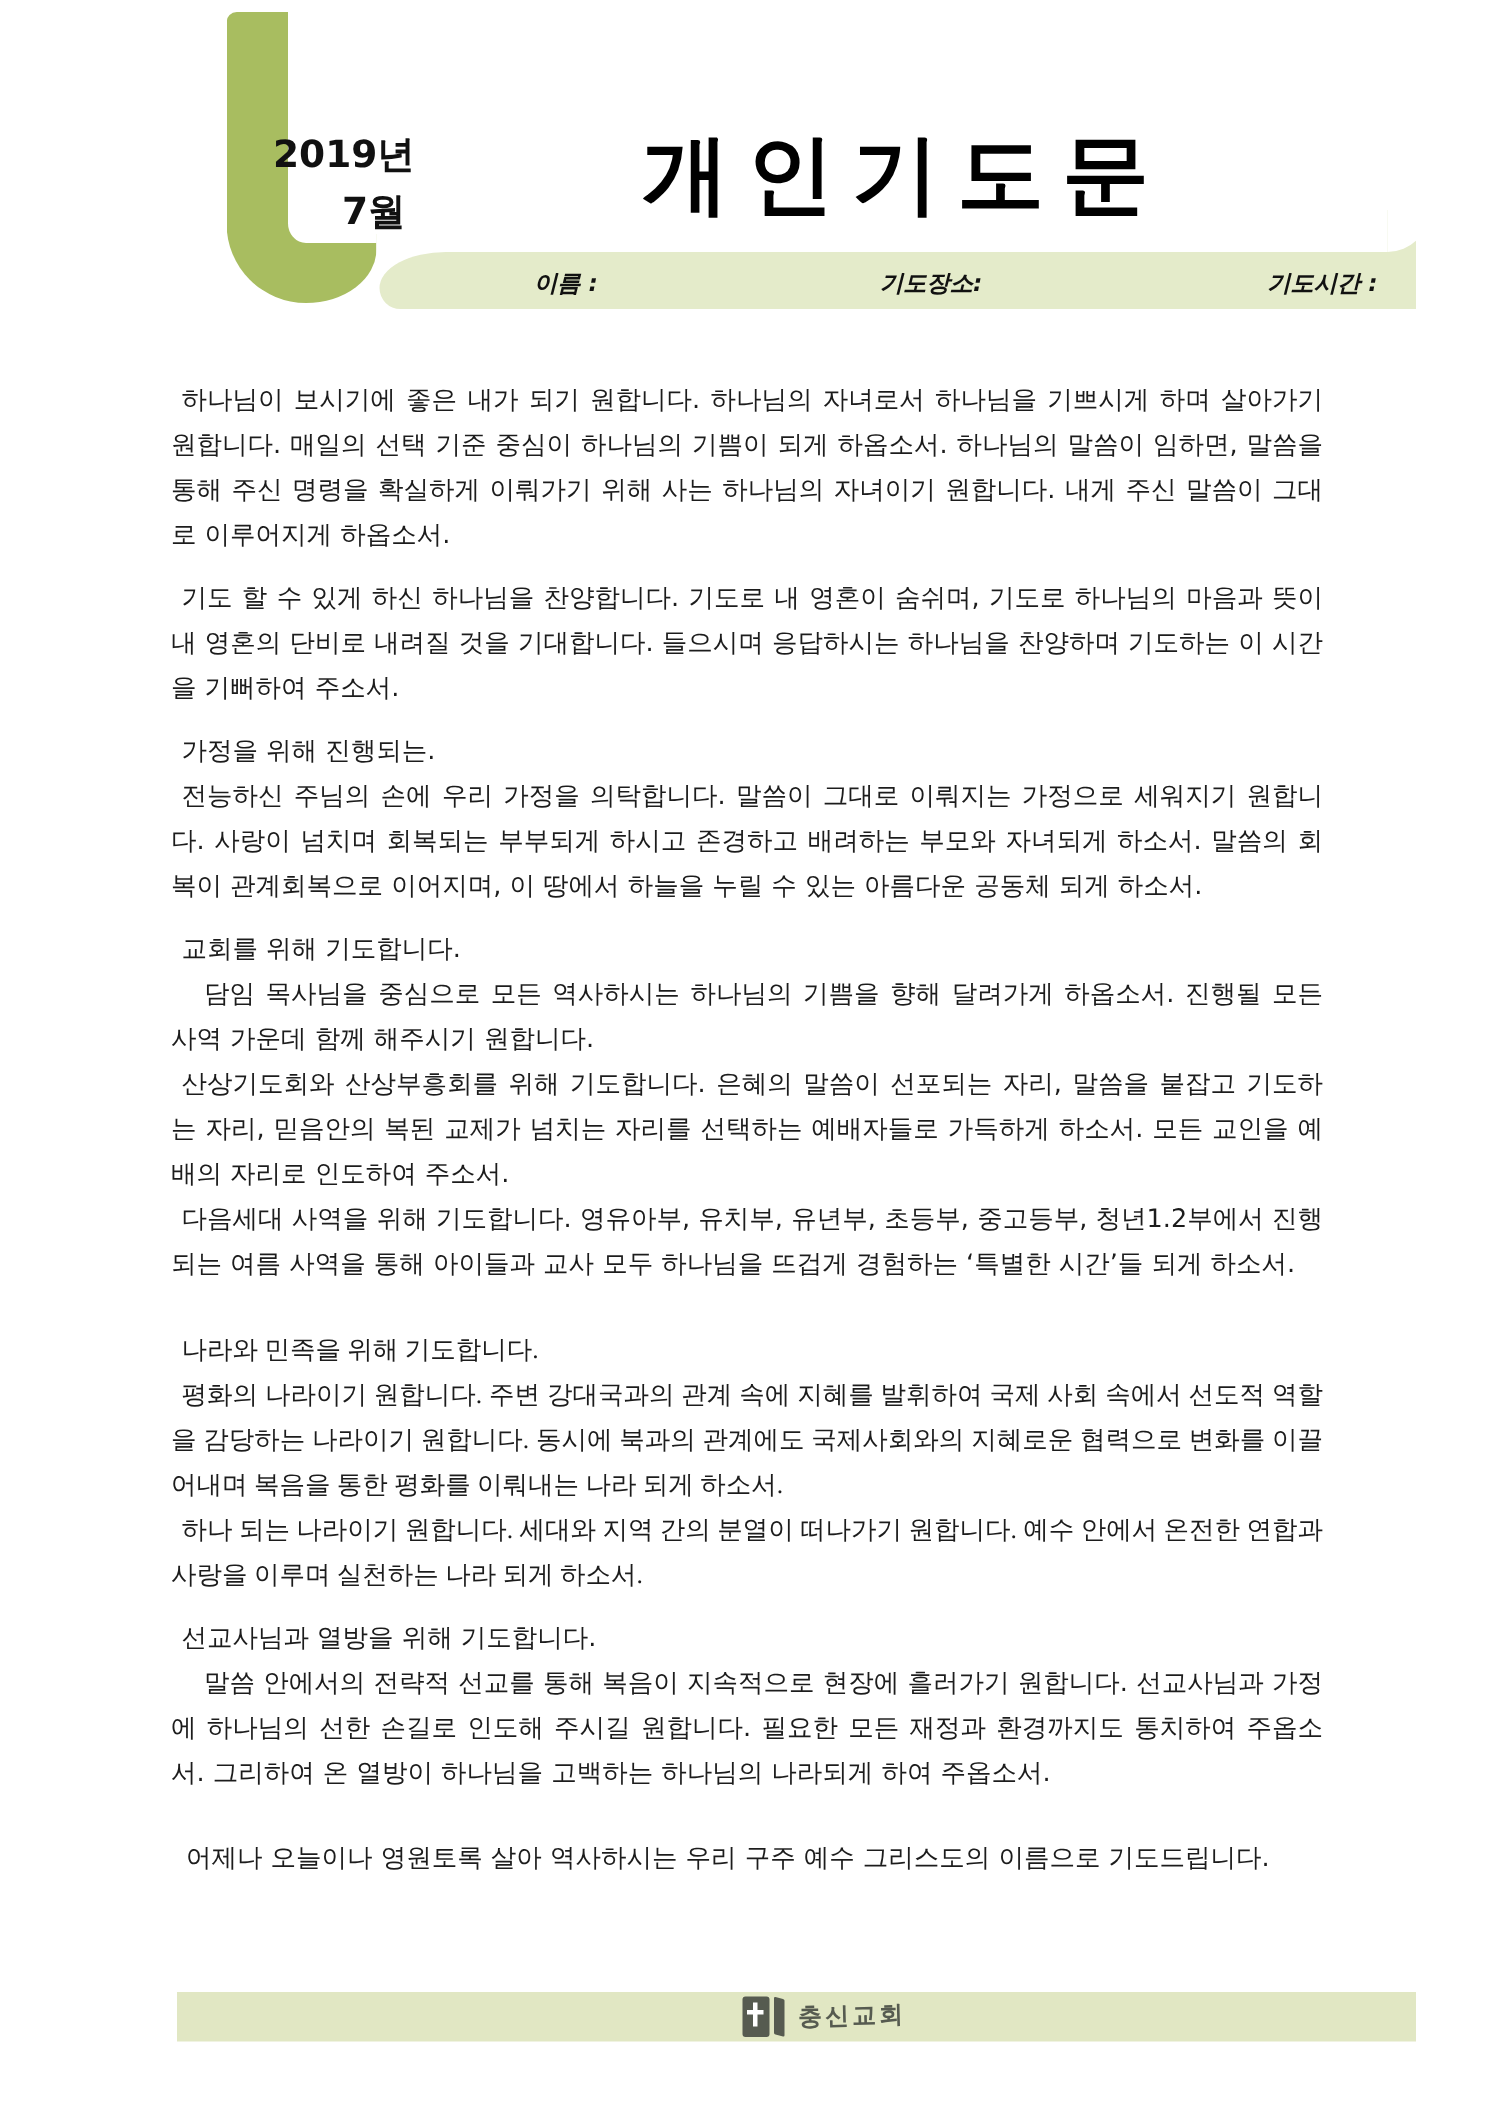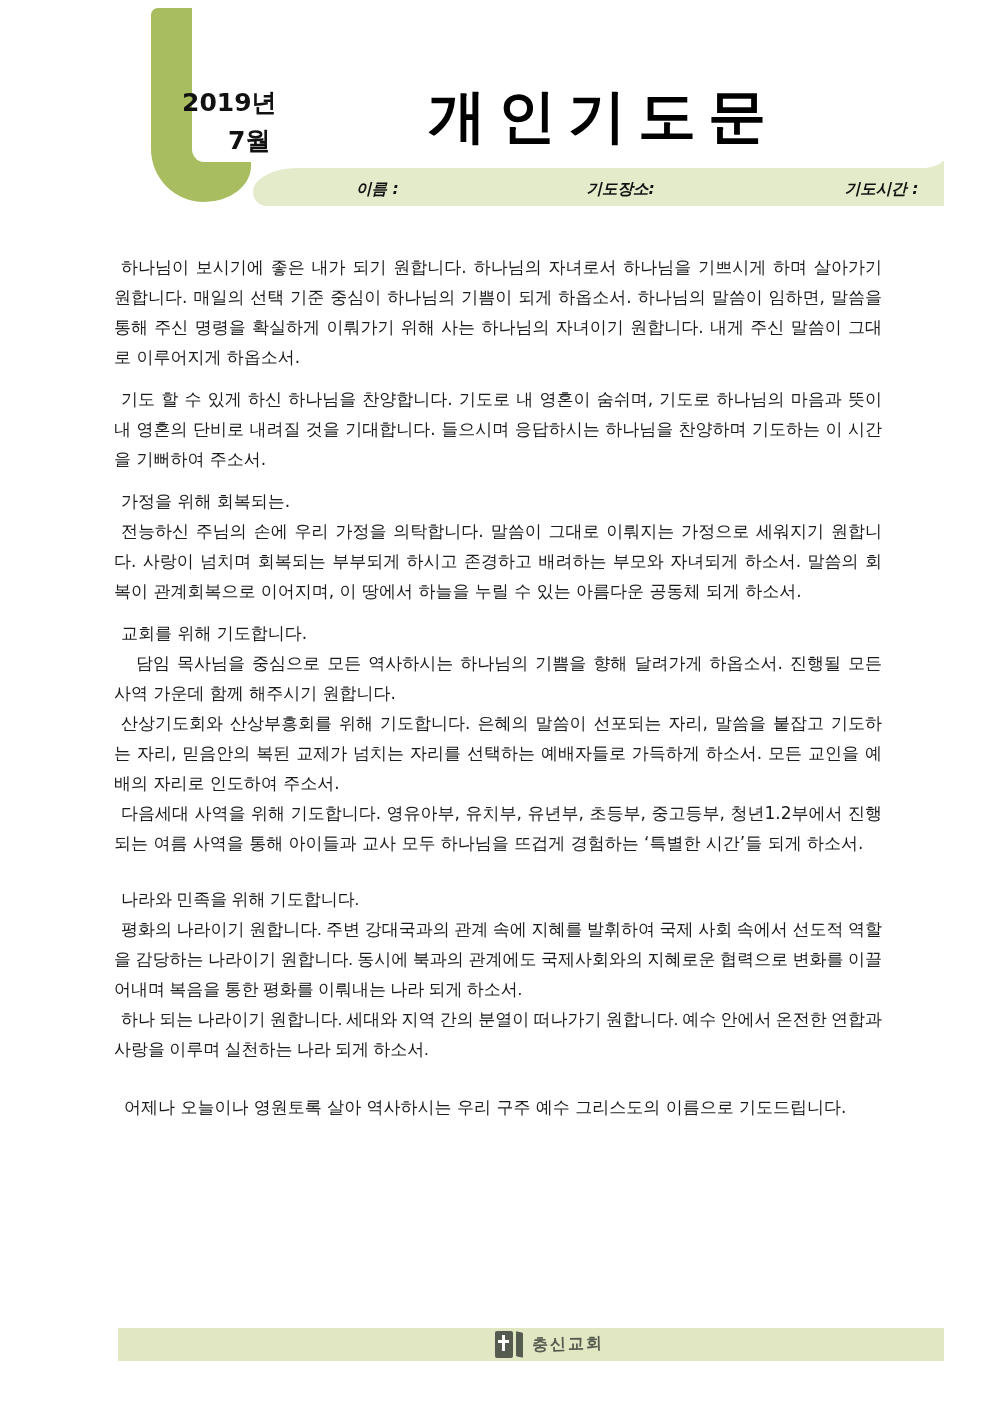--- a/index.html
+++ b/index.html
@@ -142,37 +142,41 @@
 
     <div class="sec">
       <p>하나님이 보시기에 좋은 내가 되기 원합니다. 하나님의 자녀로서 하나님을 기쁘시게 하며 살아가기 원합니다. 매일의 선택 기준 중심이 하나님의 기쁨이 되게 하옵소서. 하나님의 말씀이 임하면, 말씀을 통해 주신 명령을 확실하게 이뤄가기 위해 사는 하나님의 자녀이기 원합니다. 내게 주신 말씀이 그대로 이루어지게 하옵소서.</p>
     </div>
 
     <div class="sec">
       <p>기도 할 수 있게 하신 하나님을 찬양합니다. 기도로 내 영혼이 숨쉬며, 기도로 하나님의 마음과 뜻이 내 영혼의 단비로 내려질 것을 기대합니다. 들으시며 응답하시는 하나님을 찬양하며 기도하는 이 시간을 기뻐하여 주소서.</p>
     </div>
 
     <div class="sec">
-      <h2>가정을 위해 회복되는.</h2>
+      <h2>가정을 위해 진행되는.</h2>
       <p>전능하신 주님의 손에 우리 가정을 의탁합니다. 말씀이 그대로 이뤄지는 가정으로 세워지기 원합니다. 사랑이 넘치며 회복되는 부부되게 하시고 존경하고 배려하는 부모와 자녀되게 하소서. 말씀의 회복이 관계회복으로 이어지며, 이 땅에서 하늘을 누릴 수 있는 아름다운 공동체 되게 하소서.</p>
     </div>
 
     <div class="sec">
       <h2>교회를 위해 기도합니다.</h2>
       <p class="indent2">담임 목사님을 중심으로 모든 역사하시는 하나님의 기쁨을 향해 달려가게 하옵소서. 진행될 모든 사역 가운데 함께 해주시기 원합니다.</p>
       <p>산상기도회와 산상부흥회를 위해 기도합니다. 은혜의 말씀이 선포되는 자리, 말씀을 붙잡고 기도하는 자리, 믿음안의 복된 교제가 넘치는 자리를 선택하는 예배자들로 가득하게 하소서. 모든 교인을 예배의 자리로 인도하여 주소서.</p>
       <p>다음세대 사역을 위해 기도합니다. 영유아부, 유치부, 유년부, 초등부, 중고등부, 청년1.2부에서 진행되는 여름 사역을 통해 아이들과 교사 모두 하나님을 뜨겁게 경험하는 ‘특별한 시간’들 되게 하소서.</p>
     </div>
 
     <div class="sec gap-big">
       <h2>나라와 민족을 위해 기도합니다.</h2>
       <p>평화의 나라이기 원합니다. 주변 강대국과의 관계 속에 지혜를 발휘하여 국제 사회 속에서 선도적 역할을 감당하는 나라이기 원합니다. 동시에 북과의 관계에도 국제사회와의 지혜로운 협력으로 변화를 이끌어내며 복음을 통한 평화를 이뤄내는 나라 되게 하소서.</p>
       <p>하나 되는 나라이기 원합니다. 세대와 지역 간의 분열이 떠나가기 원합니다. 예수 안에서 온전한 연합과 사랑을 이루며 실천하는 나라 되게 하소서.</p>
     </div>
 
+    <div class="sec">
+      <h2>선교사님과 열방을 위해 기도합니다.</h2>
+      <p class="indent2">말씀 안에서의 전략적 선교를 통해 복음이 지속적으로 현장에 흘러가기 원합니다. 선교사님과 가정에 하나님의 선한 손길로 인도해 주시길 원합니다. 필요한 모든 재정과 환경까지도 통치하여 주옵소서. 그리하여 온 열방이 하나님을 고백하는 하나님의 나라되게 하여 주옵소서.</p>
+    </div>
 
     <p class="closing">어제나 오늘이나 영원토록 살아 역사하시는 우리 구주 예수 그리스도의 이름으로 기도드립니다.</p>
   </div>
 
   <div class="footer-banner">
     <span class="church-icon">
       <span class="door">
         <span class="cross-v"></span>
         <span class="cross-h"></span>
       </span>

